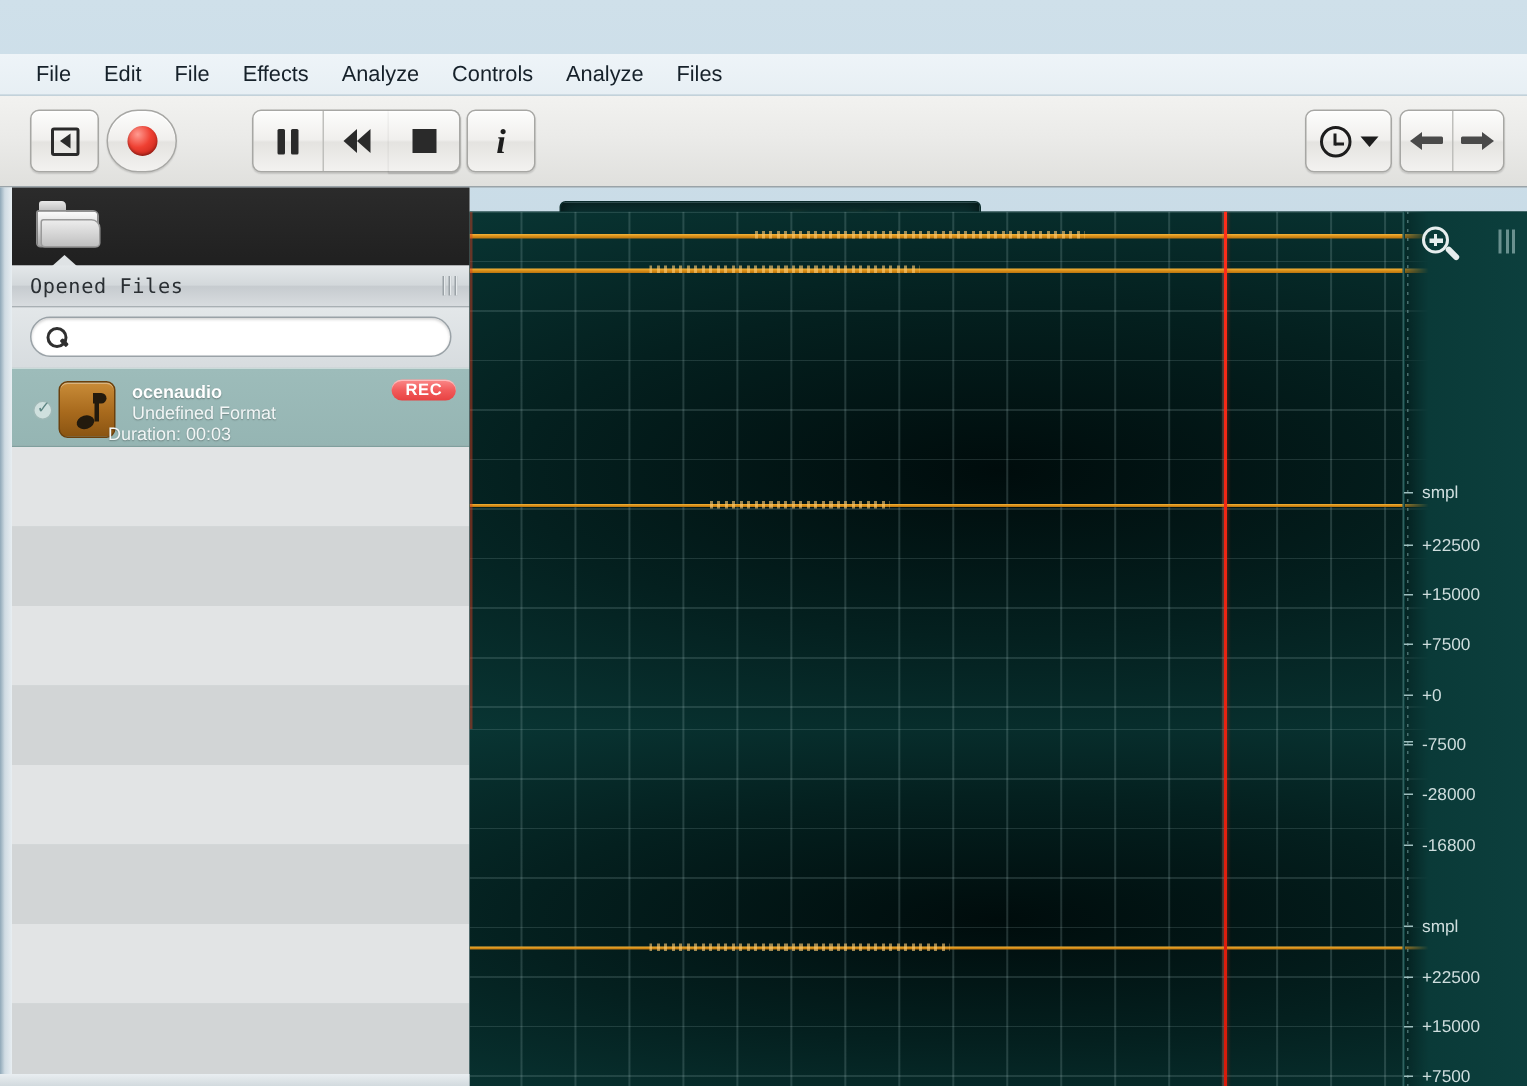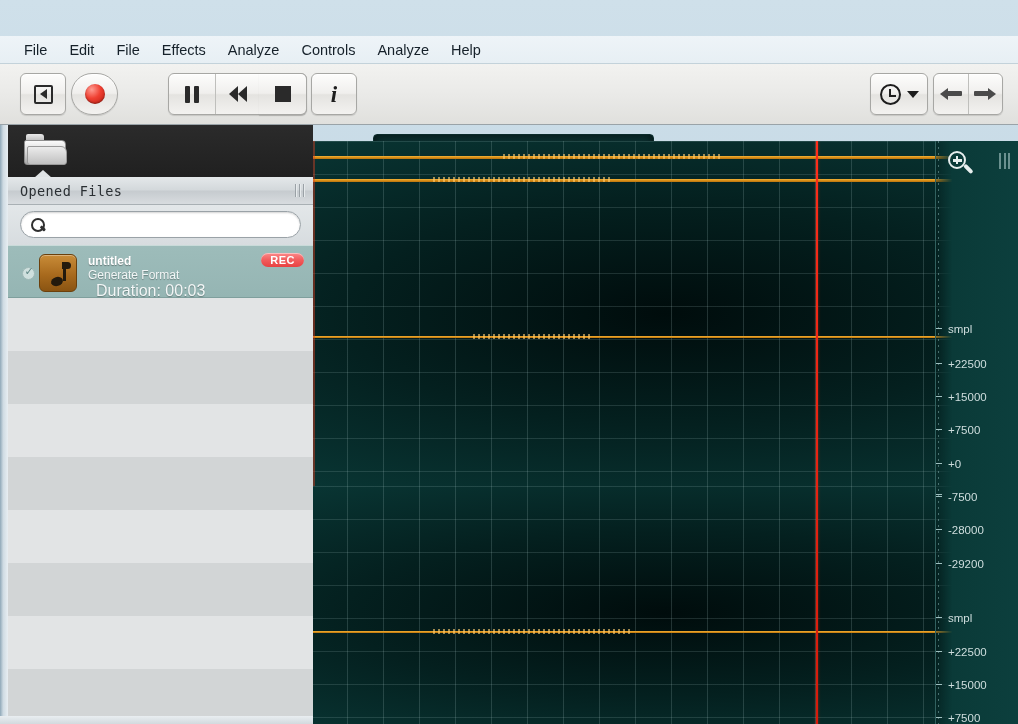--- a/index.html
+++ b/index.html
@@ -262,21 +262,21 @@
   }
   .note{ position:absolute; left:11px; top:7px; width:17px;height:24px;}
   .note .stem{position:absolute;right:2px;top:0;width:3px;height:19px;background:#231a0d;}
   .note .head{position:absolute;left:0;top:15px;width:12px;height:9px;border-radius:50%;background:#231a0d;transform:rotate(-16deg);}
   .note .flag{position:absolute;right:-3px;top:0;width:9px;height:7px;background:#231a0d;border-radius:0 4px 4px 0;}
   .f-title{
     position:absolute; left:80px; top:8px; font-size:12px; font-weight:bold; color:#ffffff;
     text-shadow:0 1px 1px rgba(0,0,0,.35);
   }
   .f-sub1{ position:absolute; left:80px; top:22px; font-size:12px; color:#f2f6f6; text-shadow:0 1px 1px rgba(0,0,0,.3);}
-  .f-sub2{ position:absolute; left:88px; top:36px; font-size:16px; color:#f2f6f6; text-shadow:0 1px 1px rgba(0,0,0,.3);}
+  .f-sub2{ position:absolute; left:64px; top:36px; font-size:12px; color:#f2f6f6; text-shadow:0 1px 1px rgba(0,0,0,.3);}
   .rec-badge{
     position:absolute; right:9px; top:7px; padding:1px 9px; border-radius:9px;
     background:linear-gradient(180deg,#fb8a8a 0%,#f25c5c 50%,#e84242 100%);
     color:#fff; font-size:11px; font-weight:bold; letter-spacing:.5px;
     box-shadow:inset 0 1px 0 rgba(255,255,255,.45);
   }
   .sb-foot{
     position:absolute; left:8px; bottom:0; width:305px; height:7px;
     background:linear-gradient(180deg,#e9ecee,#d3d8db);
     border-top:1px solid #b6bdc1;
@@ -369,21 +369,21 @@
 
 
   <div class="menubar">
     <div class="menu-item">File</div>
     <div class="menu-item">Edit</div>
     <div class="menu-item">File</div>
     <div class="menu-item">Effects</div>
     <div class="menu-item">Analyze</div>
     <div class="menu-item">Controls</div>
     <div class="menu-item">Analyze</div>
-    <div class="menu-item">Help</div>
+    <div class="menu-item">Files</div>
   </div>
 
   <div class="toolbar">
 
     <div class="tb-group" style="left:20px;width:46px;">
       <div class="tb-btn">
         <div class="ico-back">
             <i></i>
           </div>
       </div>
@@ -499,22 +499,22 @@
     <div class="filelist">
       <div class="file-row selected">
         <div class="check"></div>
         <div class="thumb">
           <div class="note">
             <div class="stem"></div>
               <div class="flag"></div>
               <div class="head"></div>
           </div>
         </div>
-        <div class="f-title">untitled</div>
-        <div class="f-sub1">Generate Format</div>
+        <div class="f-title">ocenaudio</div>
+        <div class="f-sub1">Undefined Format</div>
         <div class="f-sub2">Duration: 00:03</div>
         <div class="rec-badge">REC</div>
       </div>
       <div class="file-row odd"></div>
       <div class="file-row even"></div>
       <div class="file-row odd"></div>
       <div class="file-row even"></div>
       <div class="file-row odd"></div>
       <div class="file-row even"></div>
       <div class="file-row odd"></div>
@@ -575,21 +575,21 @@
       <div class="tick" style="top:316px;">
           <span>+0</span>
         </div>
       <div class="tick" style="top:349px;">
           <span>-7500</span>
         </div>
       <div class="tick" style="top:382px;">
           <span>-28000</span>
         </div>
       <div class="tick" style="top:416px;">
-          <span>-29200</span>
+          <span>-16800</span>
         </div>
 
       <div class="tick" style="top:347px;"></div>
 
       <div class="tick" style="top:470px;">
           <span>smpl</span>
         </div>
       <div class="tick" style="top:504px;">
           <span>+22500</span>
         </div>

